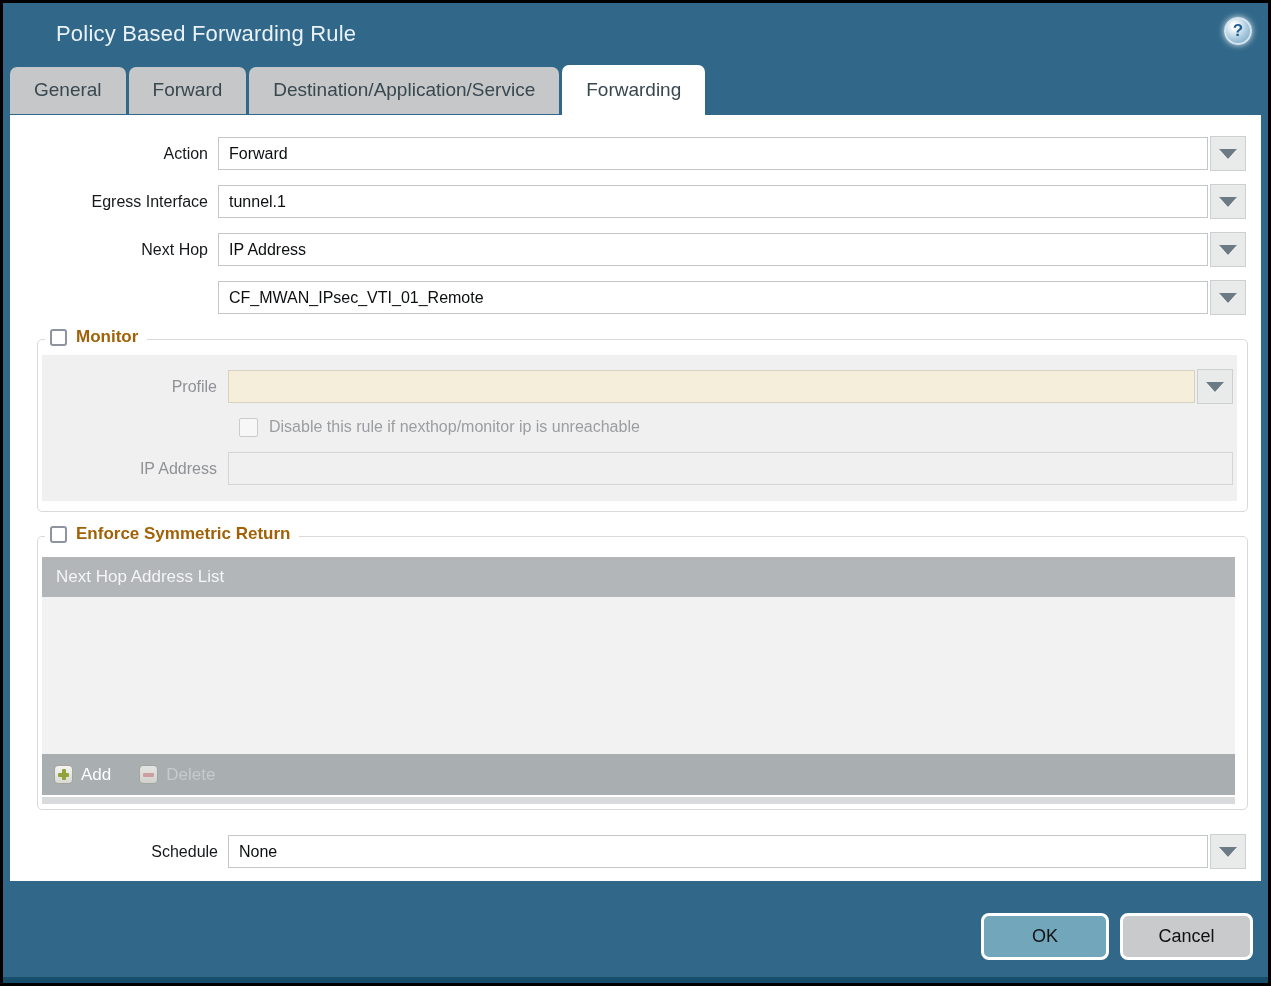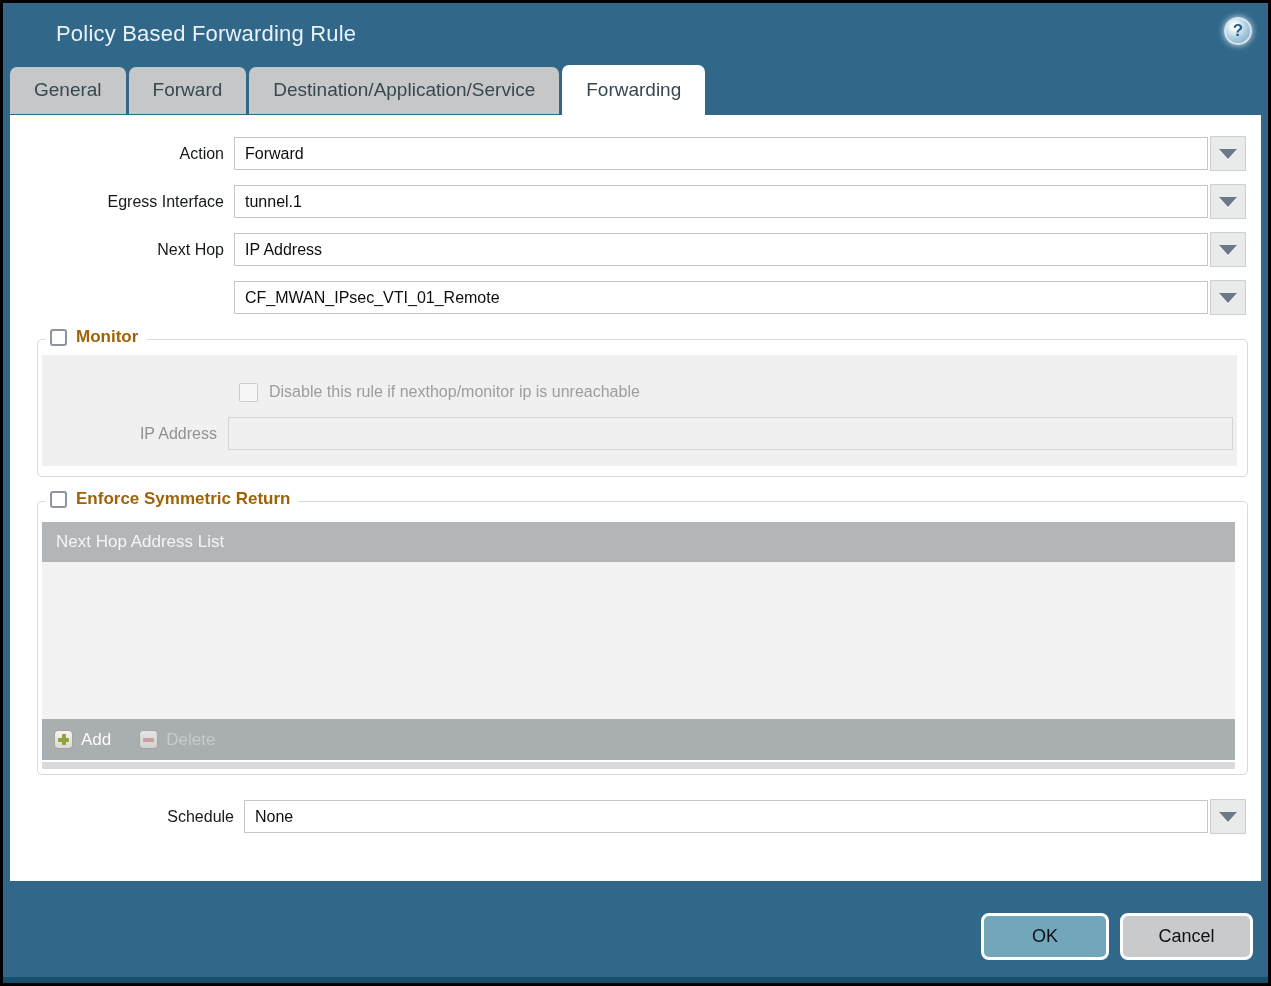--- a/index.html
+++ b/index.html
@@ -22,21 +22,21 @@
   .tabs { display: flex; gap: 3px; padding-left: 7px; height: 50px; align-items: center; }
   .tab { background: #c6c7c8; color: #39474f; font-size: 19px; padding: 0 24px; height: 47px;
          display: flex; align-items: center; border-radius: 7px 7px 0 0; white-space: nowrap; cursor: pointer; }
   .tab.active { background: #ffffff; height: 50px; }
 
   
   .content { margin: 0 7px; background: #fff; height: 766px; position: relative; padding-top: 1px; overflow: hidden; }
 
   .frow { display: flex; align-items: center; margin: 13px 15px 0 0; }
   .frow.first { margin-top: 20px; }
-  .flabel { width: 208px; text-align: right; padding-right: 10px; font-size: 16px; color: #16191c; flex-shrink: 0; margin-left: 16px; }
+  .flabel { width: 208px; text-align: right; padding-right: 10px; font-size: 16px; color: #16191c; flex-shrink: 0; }
   .tfield { flex: 1; height: 33px; border: 1px solid #c3c7ca; display: flex; align-items: center;
             padding: 0 10px; font-size: 16px; color: #0c0e10; background: #fff; cursor: pointer; }
   .ddbtn { width: 36px; height: 35px; margin-left: 2px; background: #e9eaea; border: 1px solid #cdd0d2;
            display: flex; align-items: center; justify-content: center; cursor: pointer; flex-shrink: 0; }
   .chev { width: 0; height: 0; border-left: 9px solid transparent; border-right: 9px solid transparent;
           border-top: 10px solid #6b7a84; filter: drop-shadow(0 1px 0 rgba(255,255,255,.7)); }
 
   
   .fset { margin: 24px 13px 0 27px; border: 1px solid #d9d9d9; border-radius: 5px; position: relative; }
   .legend { position: absolute; top: -13px; left: 7px; background: #fff; padding: 0 9px 0 5px;
@@ -133,20 +133,27 @@
           <span class="chev"></span>
         </div>
       </div>
 
       <div class="fset">
         <div class="legend">
           <span class="cb"></span>
           <span class="ltext">Monitor</span>
         </div>
         <div class="monitor-body">
+          <div class="mrow">
+            <div class="mlabel">Profile</div>
+            <div class="cream"></div>
+            <div class="ddbtn">
+              <span class="chev"></span>
+            </div>
+          </div>
           <div class="dis-row">
             <span class="dcb"></span>
             <span>Disable this rule if nexthop/monitor ip is unreachable</span>
           </div>
           <div class="mrow iprow">
             <div class="mlabel">IP Address</div>
             <div class="gray-input"></div>
           </div>
         </div>
       </div>

